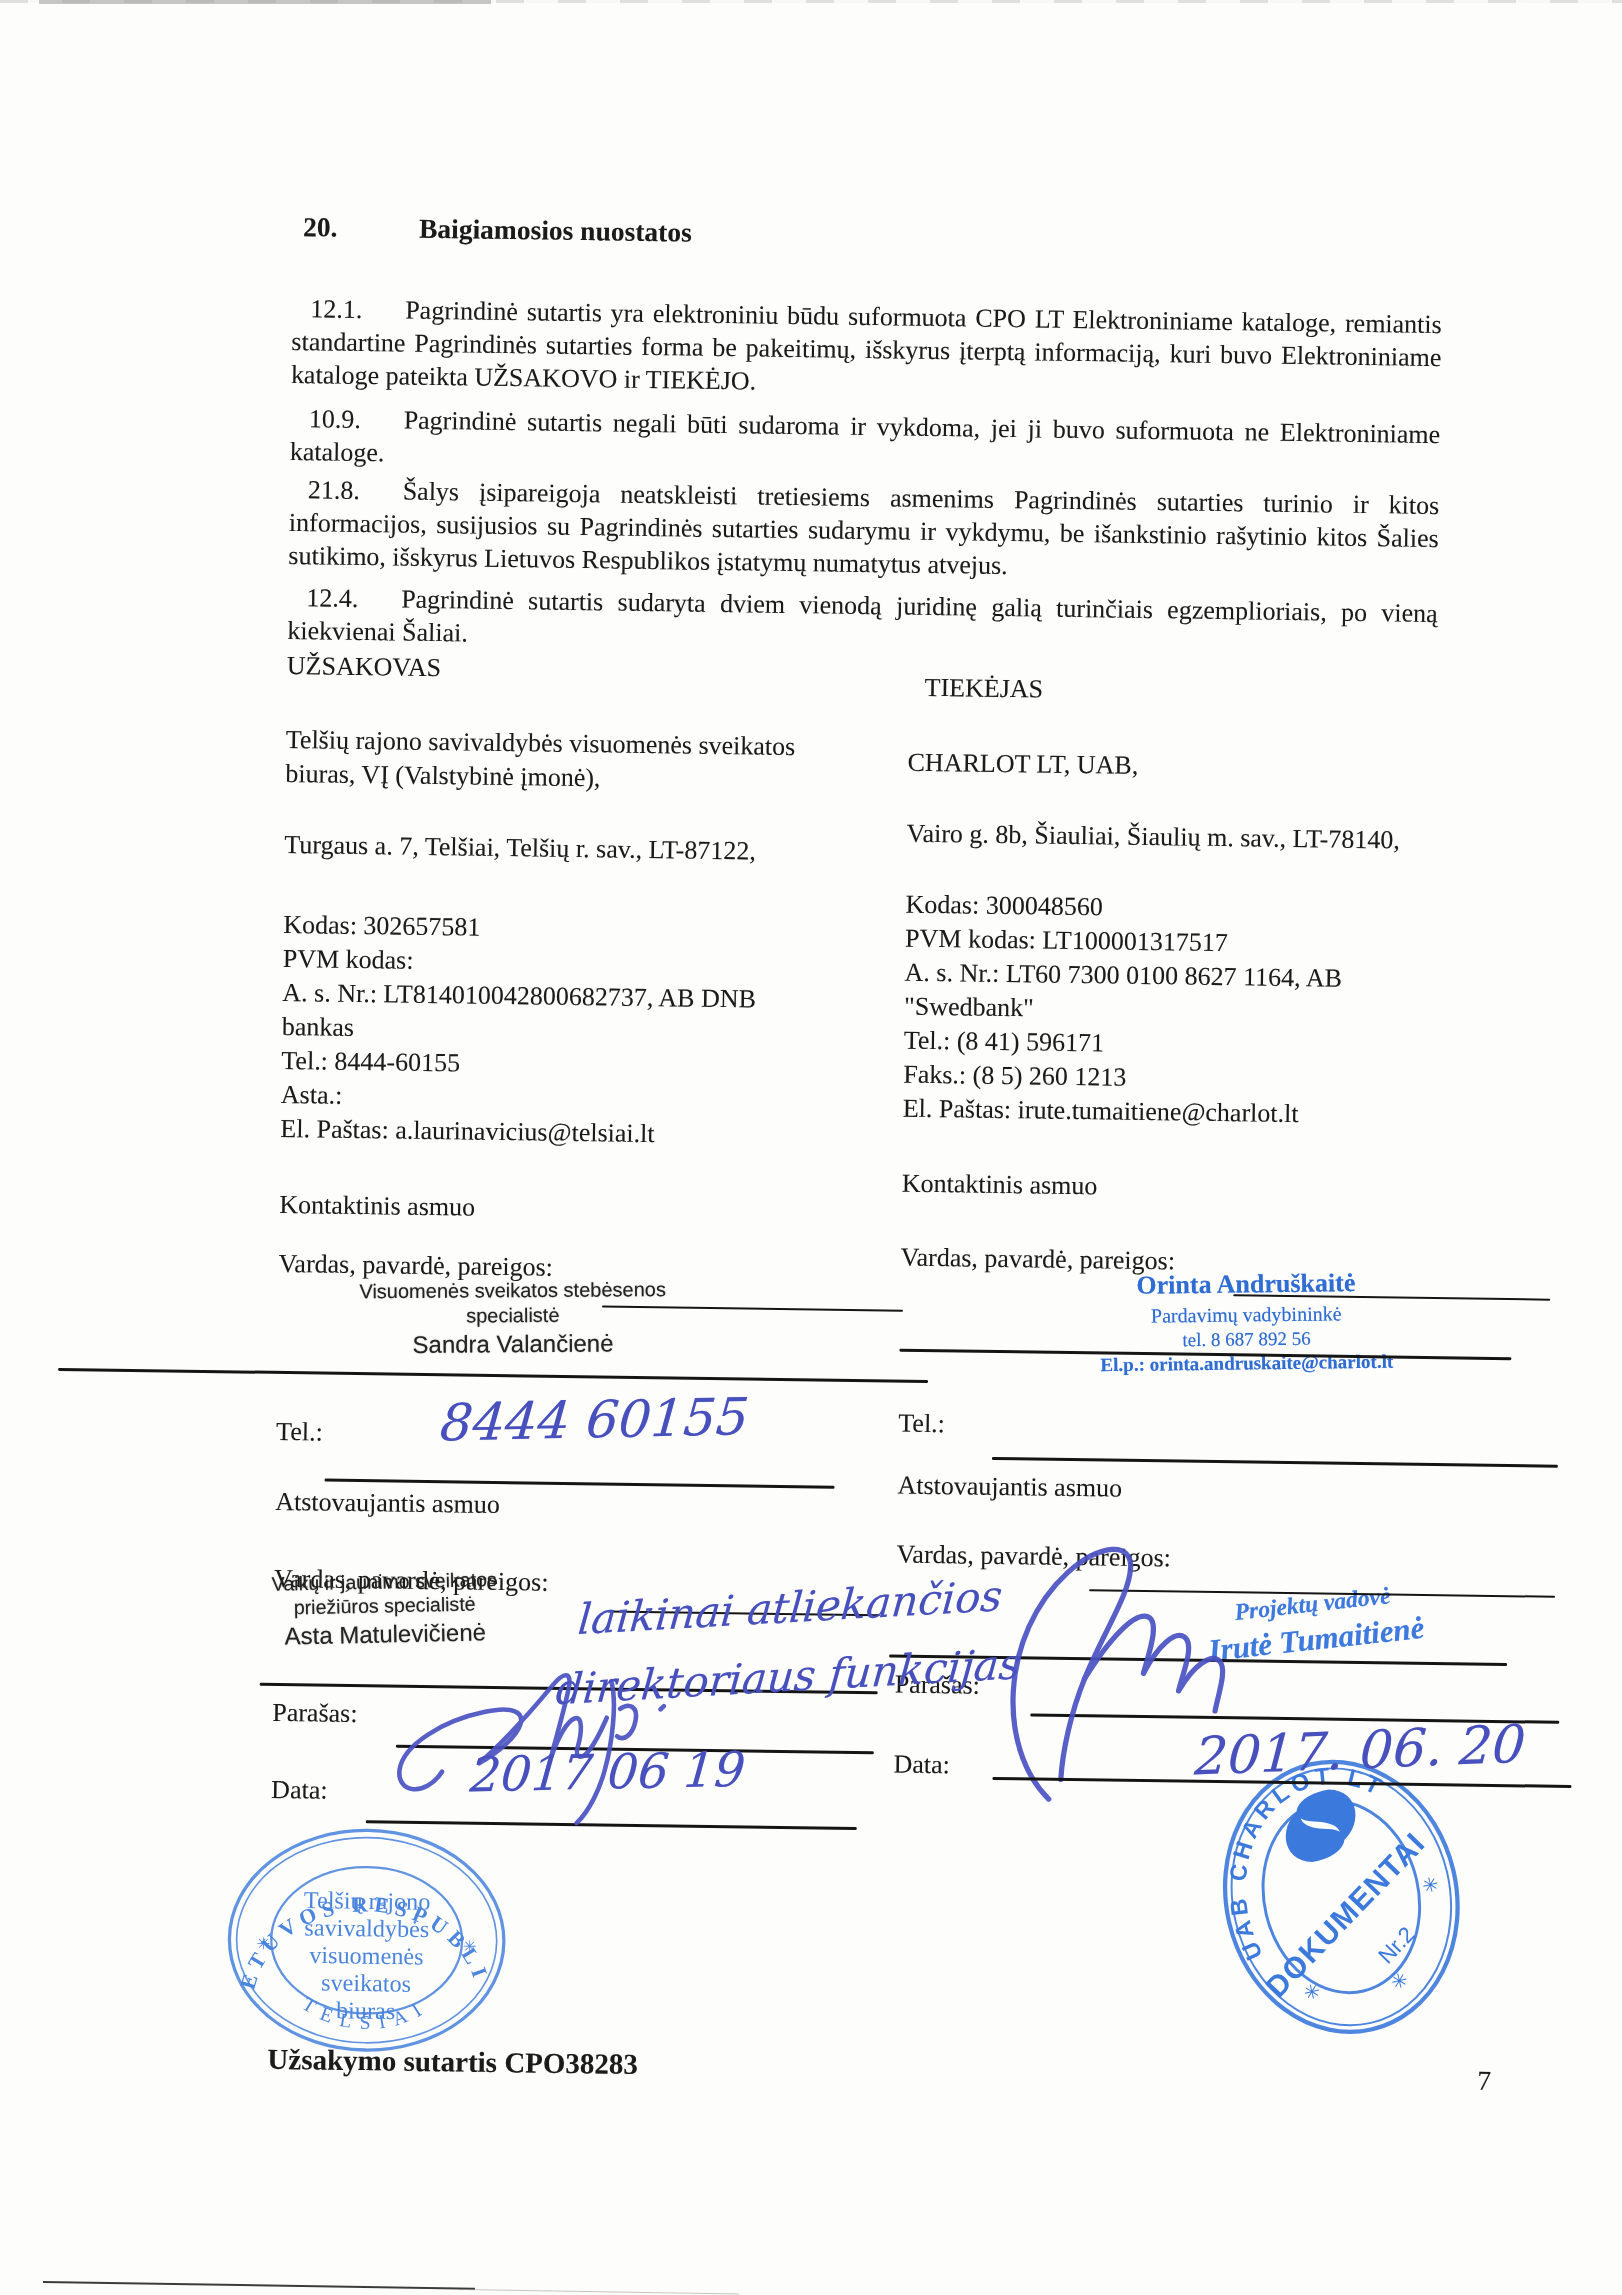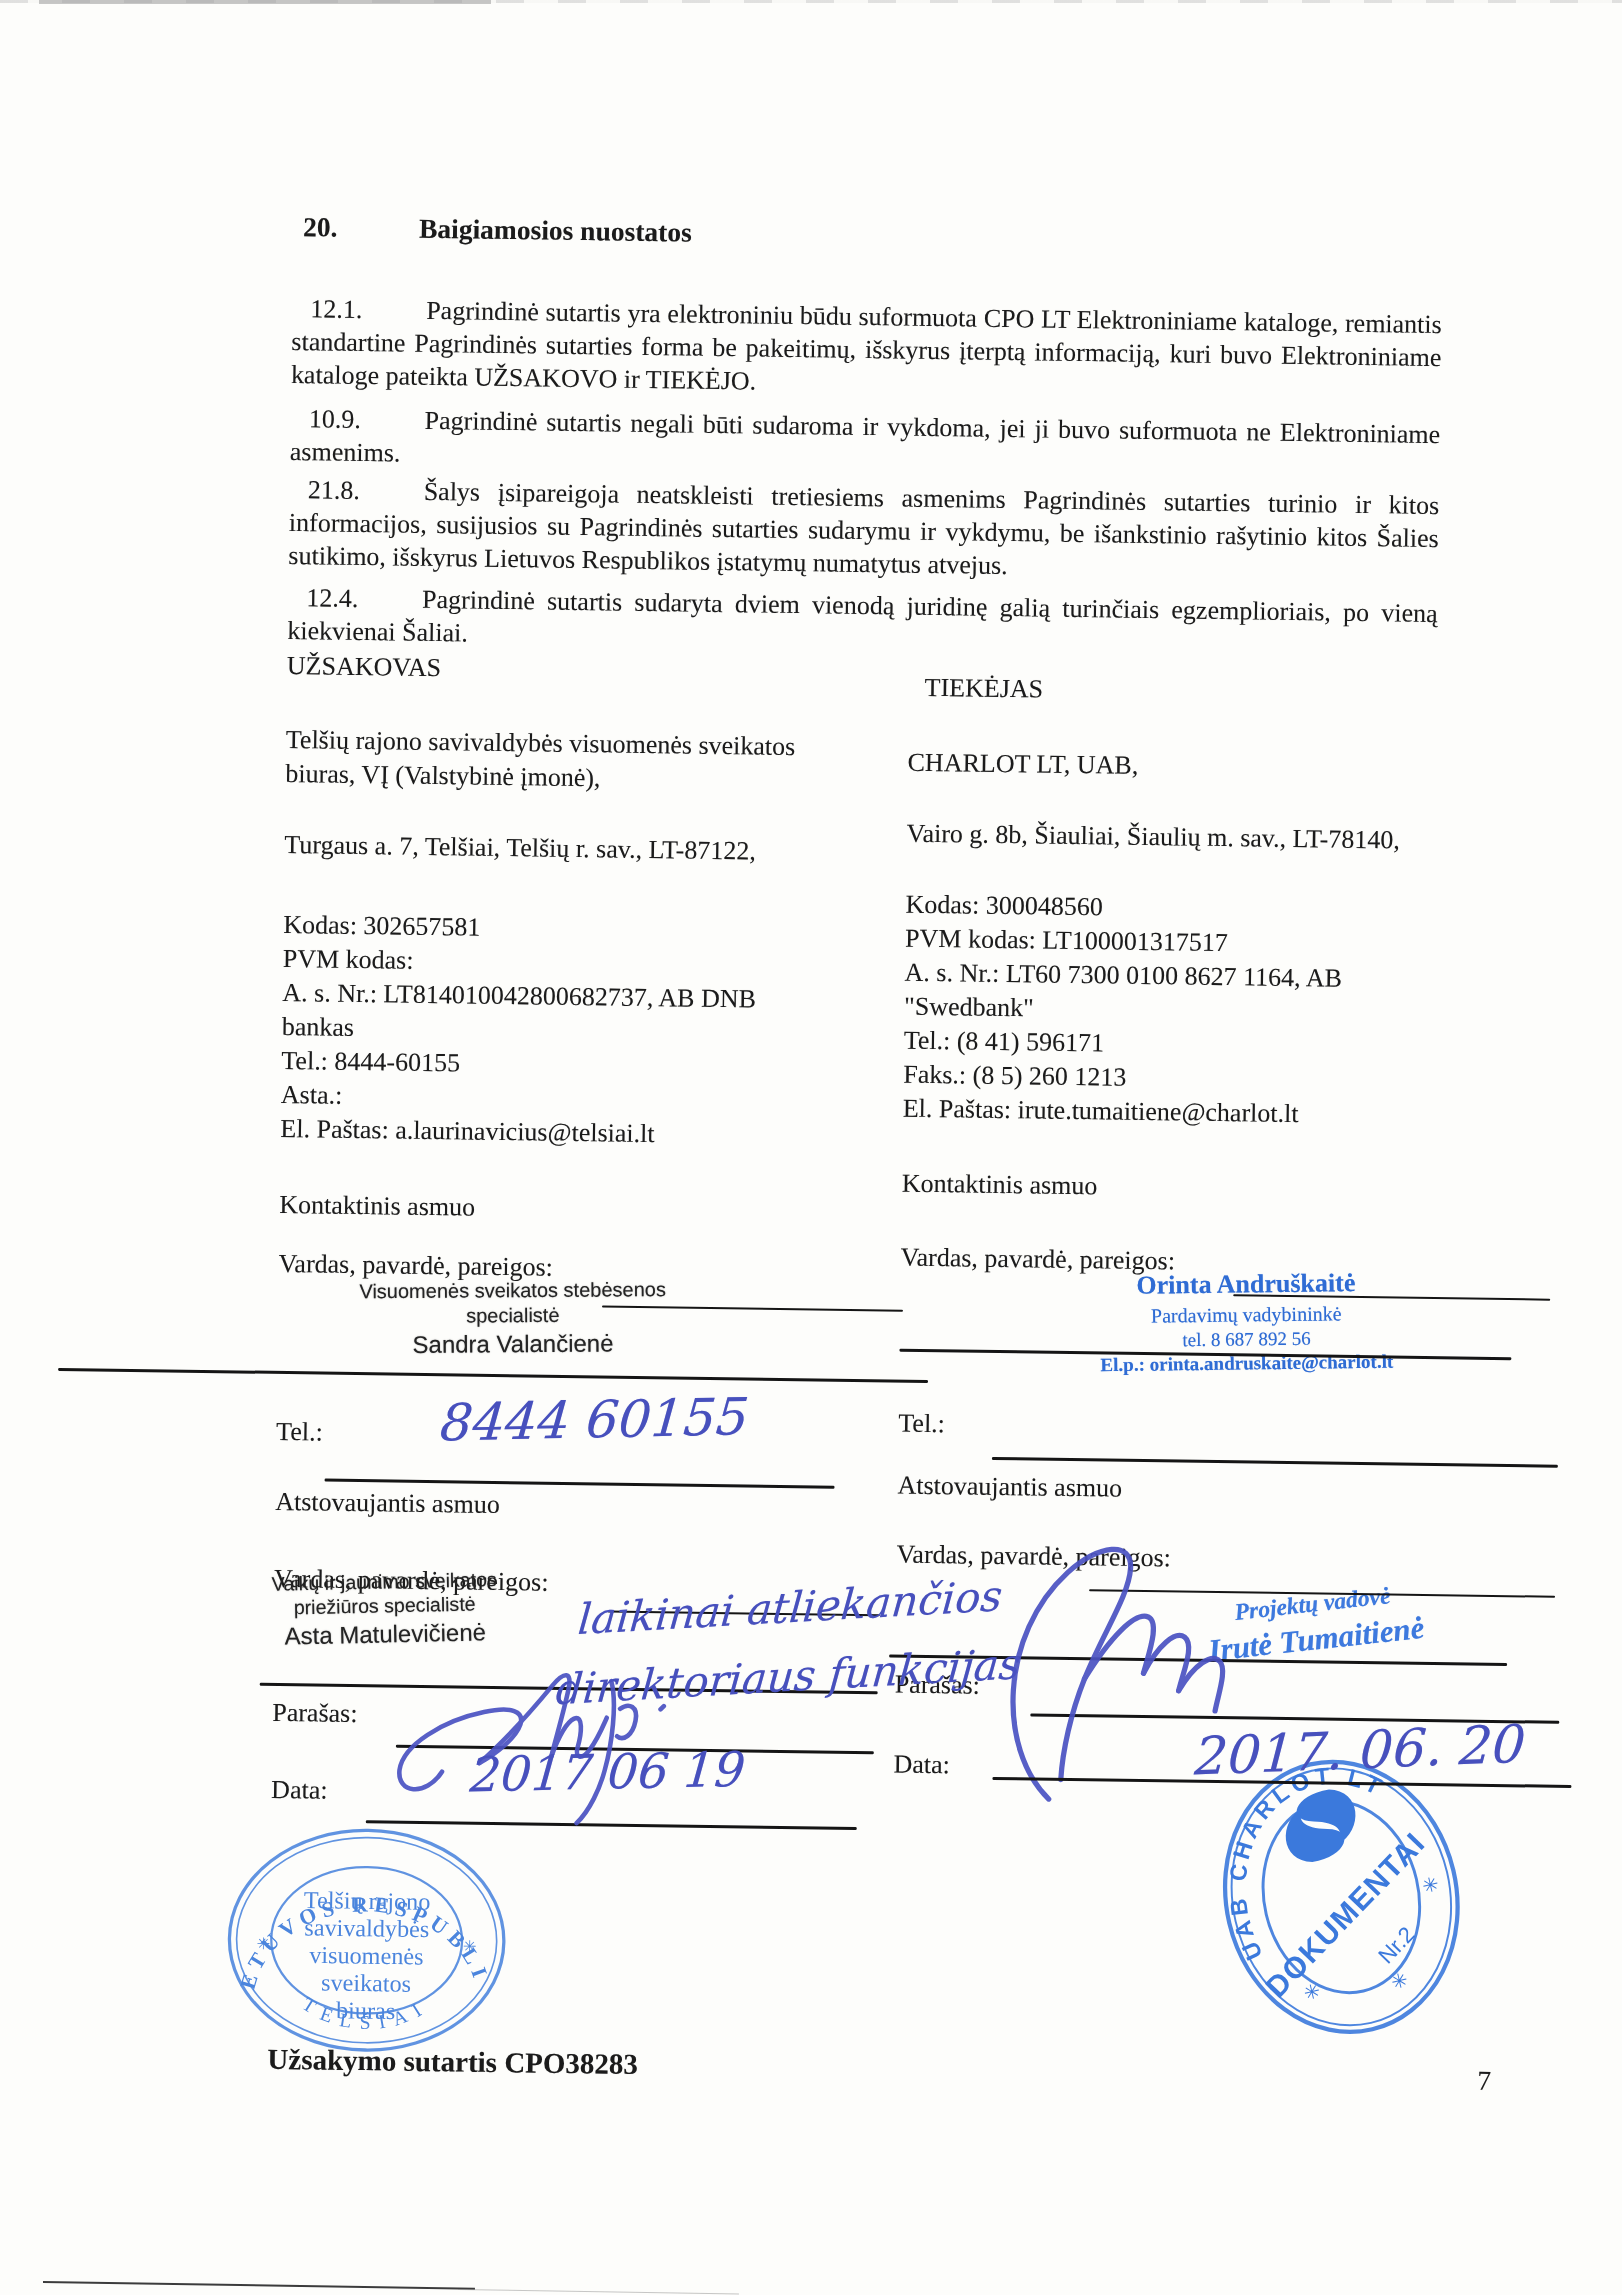--- a/index.html
+++ b/index.html
@@ -8,21 +8,21 @@
   #sheet{position:absolute;left:0;top:0;width:1623px;height:2295px;
          transform:rotate(0.8deg);transform-origin:288px 589px;}
   .t{position:absolute;white-space:nowrap;font-family:"Liberation Serif",serif;color:#1b1b1b;
      text-shadow:0 0 0.7px rgba(20,20,20,.28);}
   .sz40{font-size:26px;}
   .sz42{font-size:27.5px;}
   .sz44{font-size:29px;}
   .bold{font-weight:bold;}
   .clause{position:absolute;left:288px;width:1150px;font-size:26px;line-height:33px;
           text-align:justify;text-indent:9.2px;margin:0;text-shadow:0 0 0.7px rgba(20,20,20,.28);}
-  .cnum{display:inline-block;white-space:nowrap;margin-right:64px;}
+  .cnum{display:inline-block;white-space:nowrap;margin-right:43px;}
   .line{position:absolute;background:#151515;height:2.6px;border-radius:1.3px;z-index:3;}
   .stamp-black{position:absolute;font-family:"Liberation Sans",sans-serif;color:#242424;
                text-align:center;text-shadow:0 0 1.3px rgba(40,40,40,.5);z-index:2;line-height:1.25;}
   .stamp-blue{position:absolute;color:#2f6cd4;text-align:center;z-index:2;
               text-shadow:0 0 0.7px rgba(47,108,212,.5);line-height:1.3;}
   .hand{position:absolute;font-family:"DejaVu Serif",serif;font-style:italic;color:#4750bd;
         z-index:4;text-shadow:0 0 0.7px rgba(71,80,189,.4);}
   .svgabs{position:absolute;z-index:1;}
   .artifact{position:absolute;z-index:0;}
 </style>
@@ -41,21 +41,21 @@
 
   <div id="sheet">
 
     <div class="t sz42 bold" style="left:298px;top:211px;">20.</div>
     <div class="t sz42 bold" style="left:414px;top:211px;">Baigiamosios nuostatos</div>
 
     <p class="clause" style="top:292px;">
       <span class="cnum">12.1.</span><span>Pagrindinė sutartis yra elektroniniu būdu suformuota CPO LT Elektroniniame kataloge, remiantis standartine Pagrindinės sutarties forma be pakeitimų, išskyrus įterptą informaciją, kuri buvo Elektroniniame kataloge pateikta UŽSAKOVO ir TIEKĖJO.</span>
     </p>
     <p class="clause" style="top:402px;">
-      <span class="cnum">10.9.</span><span>Pagrindinė sutartis negali būti sudaroma ir vykdoma, jei ji buvo suformuota ne Elektroniniame asmenims.</span>
+      <span class="cnum">10.9.</span><span>Pagrindinė sutartis negali būti sudaroma ir vykdoma, jei ji buvo suformuota ne Elektroniniame kataloge.</span>
     </p>
     <p class="clause" style="top:473px;">
       <span class="cnum">21.8.</span><span>Šalys įsipareigoja neatskleisti tretiesiems asmenims Pagrindinės sutarties turinio ir kitos informacijos, susijusios su Pagrindinės sutarties sudarymu ir vykdymu, be išankstinio rašytinio kitos Šalies sutikimo, išskyrus Lietuvos Respublikos įstatymų numatytus atvejus.</span>
     </p>
     <p class="clause" style="top:581px;">
       <span class="cnum">12.4.</span><span>Pagrindinė sutartis sudaryta dviem vienodą juridinę galią turinčiais egzemplioriais, po vieną kiekvienai Šaliai.</span>
     </p>
 
     <div class="t sz40" style="left:288px;top:651px;">UŽSAKOVAS</div>
     <div class="t sz40" style="left:288px;top:725px;">Telšių rajono savivaldybės visuomenės sveikatos</div>

